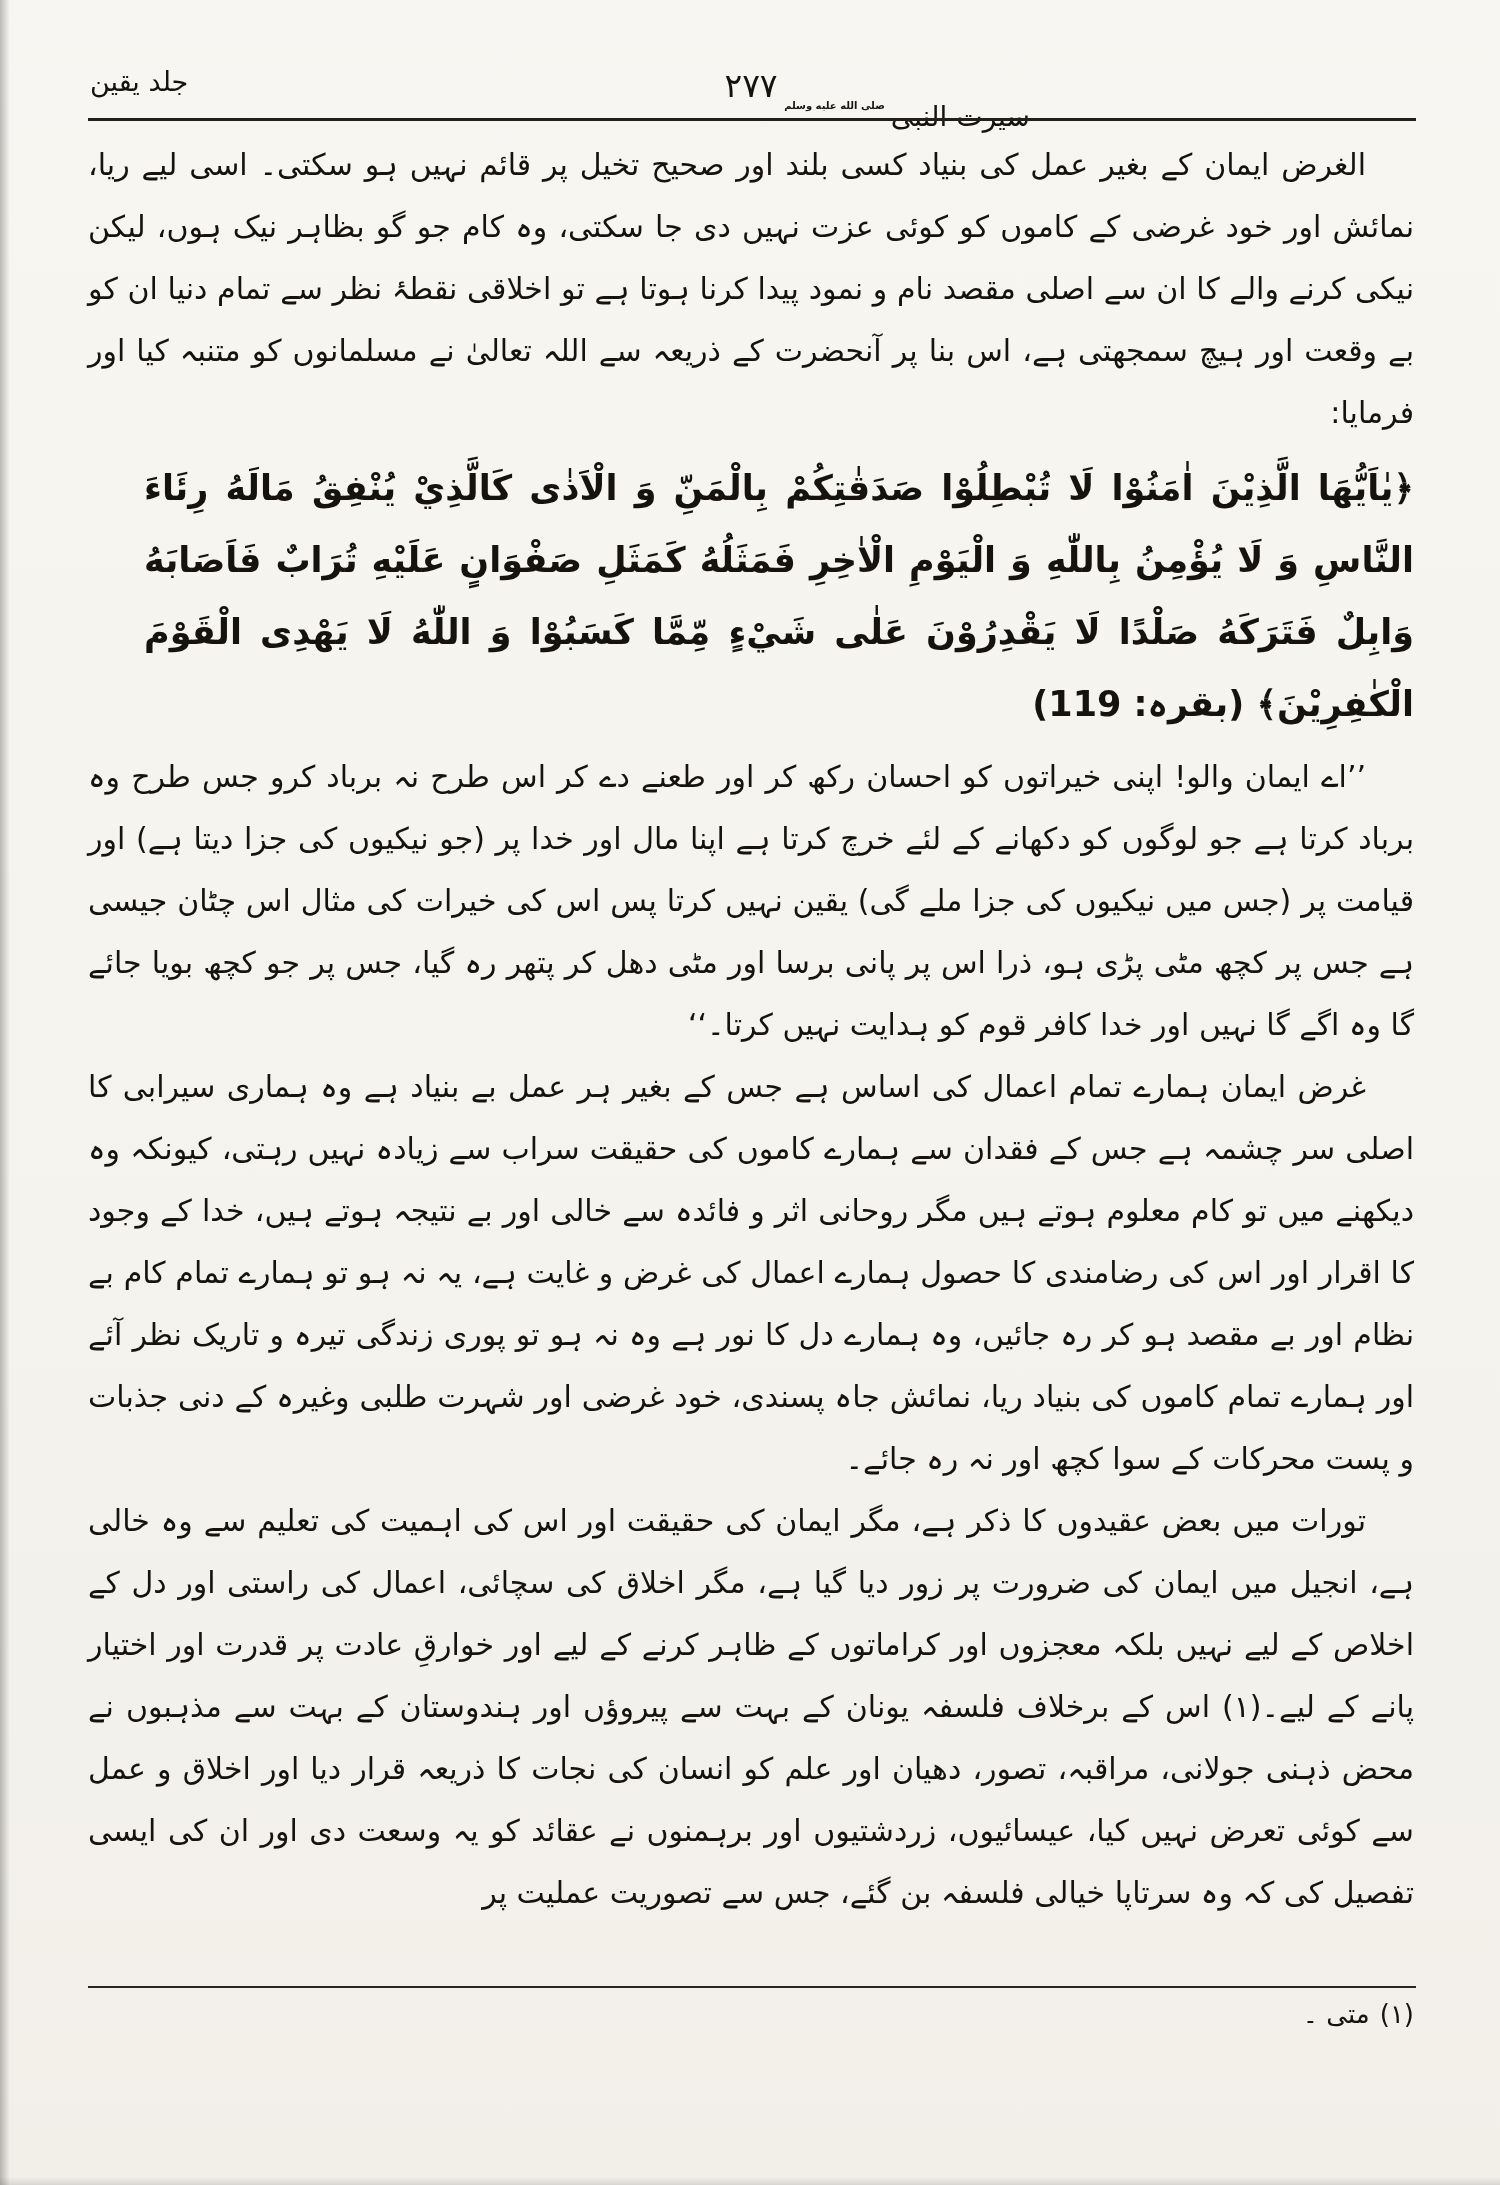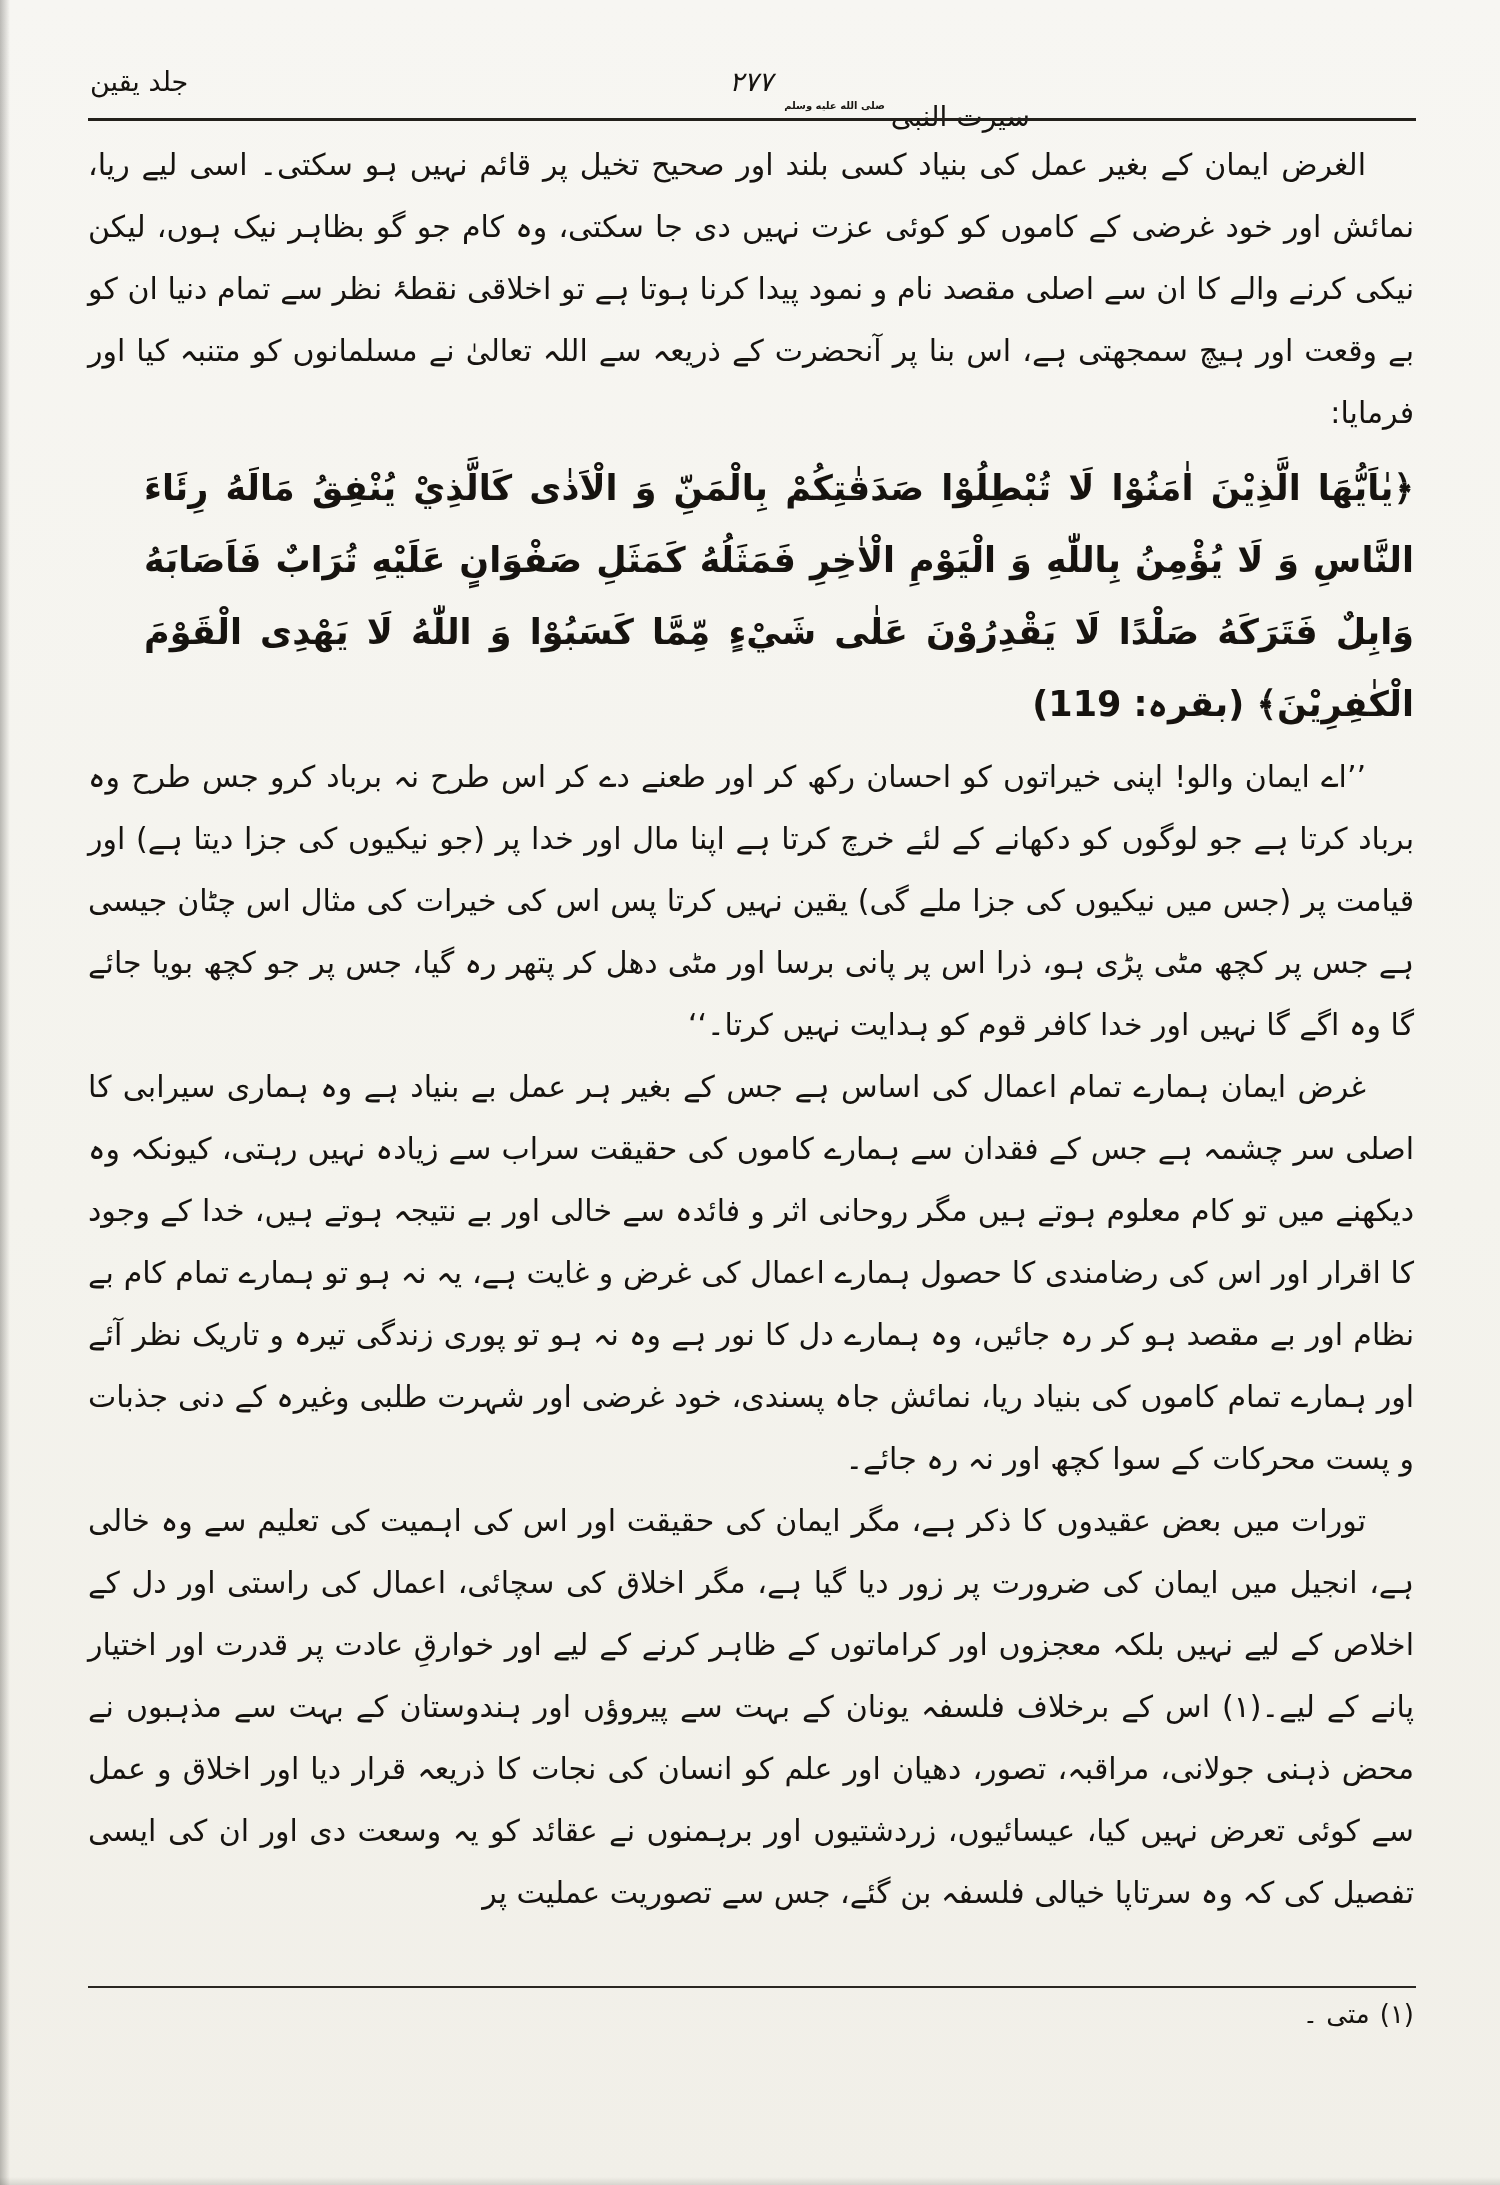--- a/index.html
+++ b/index.html
@@ -63,22 +63,21 @@
     padding-top: 6px;
     box-sizing: border-box;
     border-radius: 50%;
     color: #1a1712;
   }
   .header-page-number {
     position: absolute;
     left: 50%;
     transform: translateX(-50%);
     top: 8px;
-    font-size: 27px;
-    font-style: italic;
+    font-size: 33px;
   }
   .header-volume {
     position: absolute;
     left: 2px;
     top: 8px;
     font-size: 27px;
     white-space: nowrap;
   }
   .header-rule {
     position: absolute;

